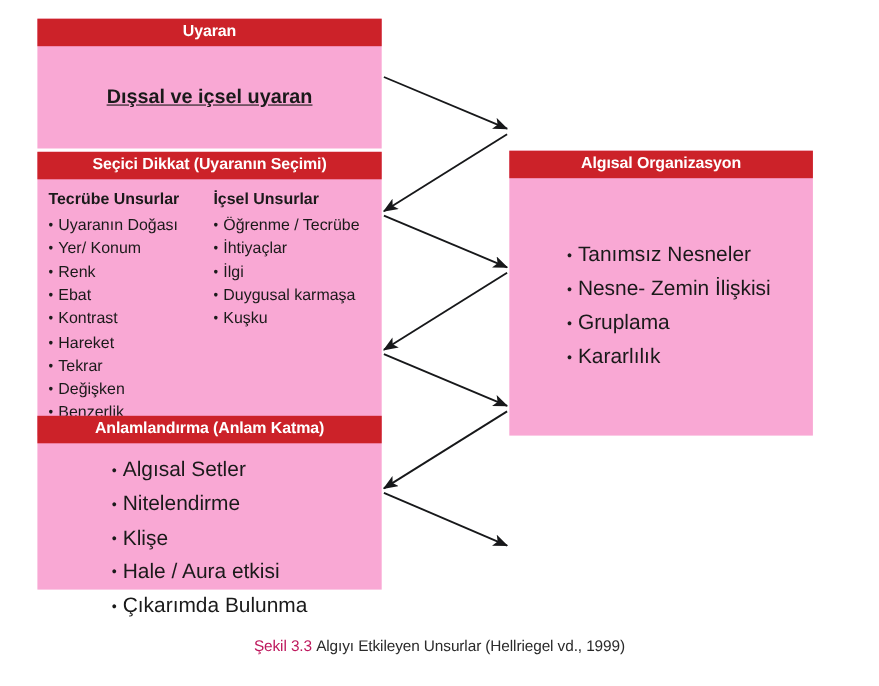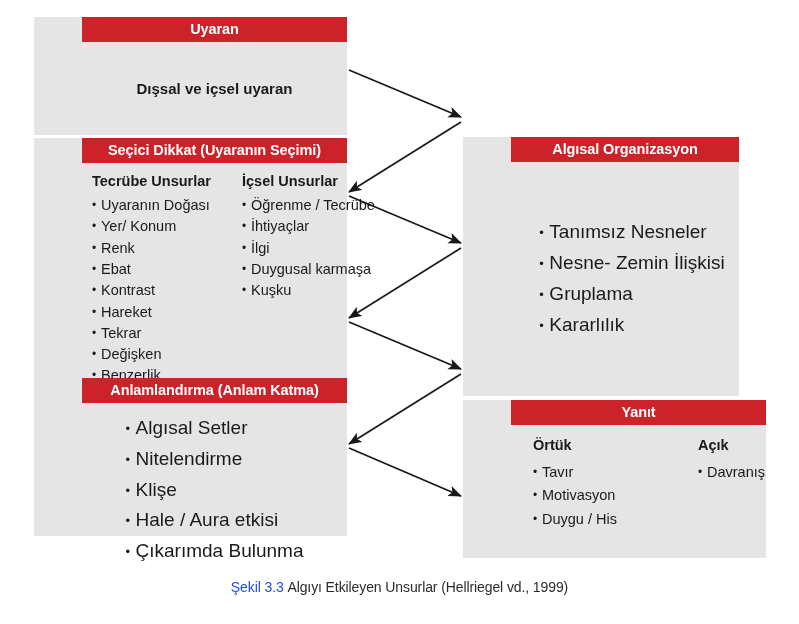--- a/index.html
+++ b/index.html
@@ -17,23 +17,22 @@
 
   #diagram-root {
     position: absolute;
     left: 0; top: 0;
     width: 799px;
     height: 624px;
   }
 
   .box {
     position: absolute;
-    background: #e5e5e5;
+    background: #f9a8d4;
     box-sizing: border-box;
-    padding-left: 48px;
   }
   .box-header {
     background: #cc2229;
     color: #ffffff;
     font-weight: bold;
     font-size: 14.5px;
     text-align: center;
     letter-spacing: -0.1px;
     line-height: 1;
     display: flex;
@@ -63,21 +62,21 @@
   
   .centered-text {
     display: flex;
     align-items: center;
     justify-content: center;
     text-align: center;
     font-weight: bold;
     height: calc(100% - 25px);
     padding: 0 14px;
   }
-  #box-uyaran .centered-text { font-size: 15px; }
+  #box-uyaran .centered-text { font-size: 18px; text-decoration: underline; }
   #box-organizasyon .centered-text { font-size: 14.5px; line-height: 1.45; padding: 0 20px; }
 
   
   .two-col {
     display: flex;
     height: calc(100% - 25px);
     padding: 11px 0 0 10px;
   }
   .col { flex: 0 0 auto; }
   #box-secici .col-left  { width: 150px; }
@@ -151,21 +150,21 @@
     position: absolute;
     left: 0;
     top: 579px;
     width: 799px;
     text-align: center;
     font-size: 14px;
     color: #2b2b2b;
     letter-spacing: -0.1px;
   }
   #caption .fig-label {
-    color: #1d4ed8;
+    color: #be185d;
     font-weight: normal;
   }
 </style>
 </head>
 <body>
 
 <div id="diagram-root">
 
   <div class="box" id="box-uyaran">
     <div class="box-header">Uyaran</div>
@@ -221,39 +220,20 @@
     <div class="box-body bold-list-wrap">
       <ul class="bold-list">
         <li>Tanımsız Nesneler</li>
         <li>Nesne- Zemin İlişkisi</li>
         <li>Gruplama</li>
         <li>Kararlılık</li>
       </ul>
     </div>
   </div>
 
-  <div class="box" id="box-yanit">
-    <div class="box-header">Yanıt</div>
-    <div class="box-body two-col">
-      <div class="col col-left">
-        <div class="col-title">Örtük</div>
-        <ul class="plain-list">
-          <li>Tavır</li>
-          <li>Motivasyon</li>
-          <li>Duygu / His</li>
-        </ul>
-      </div>
-      <div class="col col-right">
-        <div class="col-title">Açık</div>
-        <ul class="plain-list">
-          <li>Davranış</li>
-        </ul>
-      </div>
-    </div>
-  </div>
 
   <svg id="arrow-layer" viewBox="0 0 799 624">
     <defs>
       <marker id="ah" markerWidth="9" markerHeight="9" refX="7.4" refY="3.2" orient="auto" markerUnits="strokeWidth">
         <path d="M0,0 L8,3.2 L0,6.4 L1.9,3.2 Z" fill="#17181a"></path>
       </marker>
     </defs>
     <g stroke="#17181a" stroke-width="1.7" fill="none" marker-end="url(#ah)">
       <line x1="349" y1="70" x2="461" y2="117"></line>
       <line x1="461" y1="122" x2="349" y2="192"></line>

